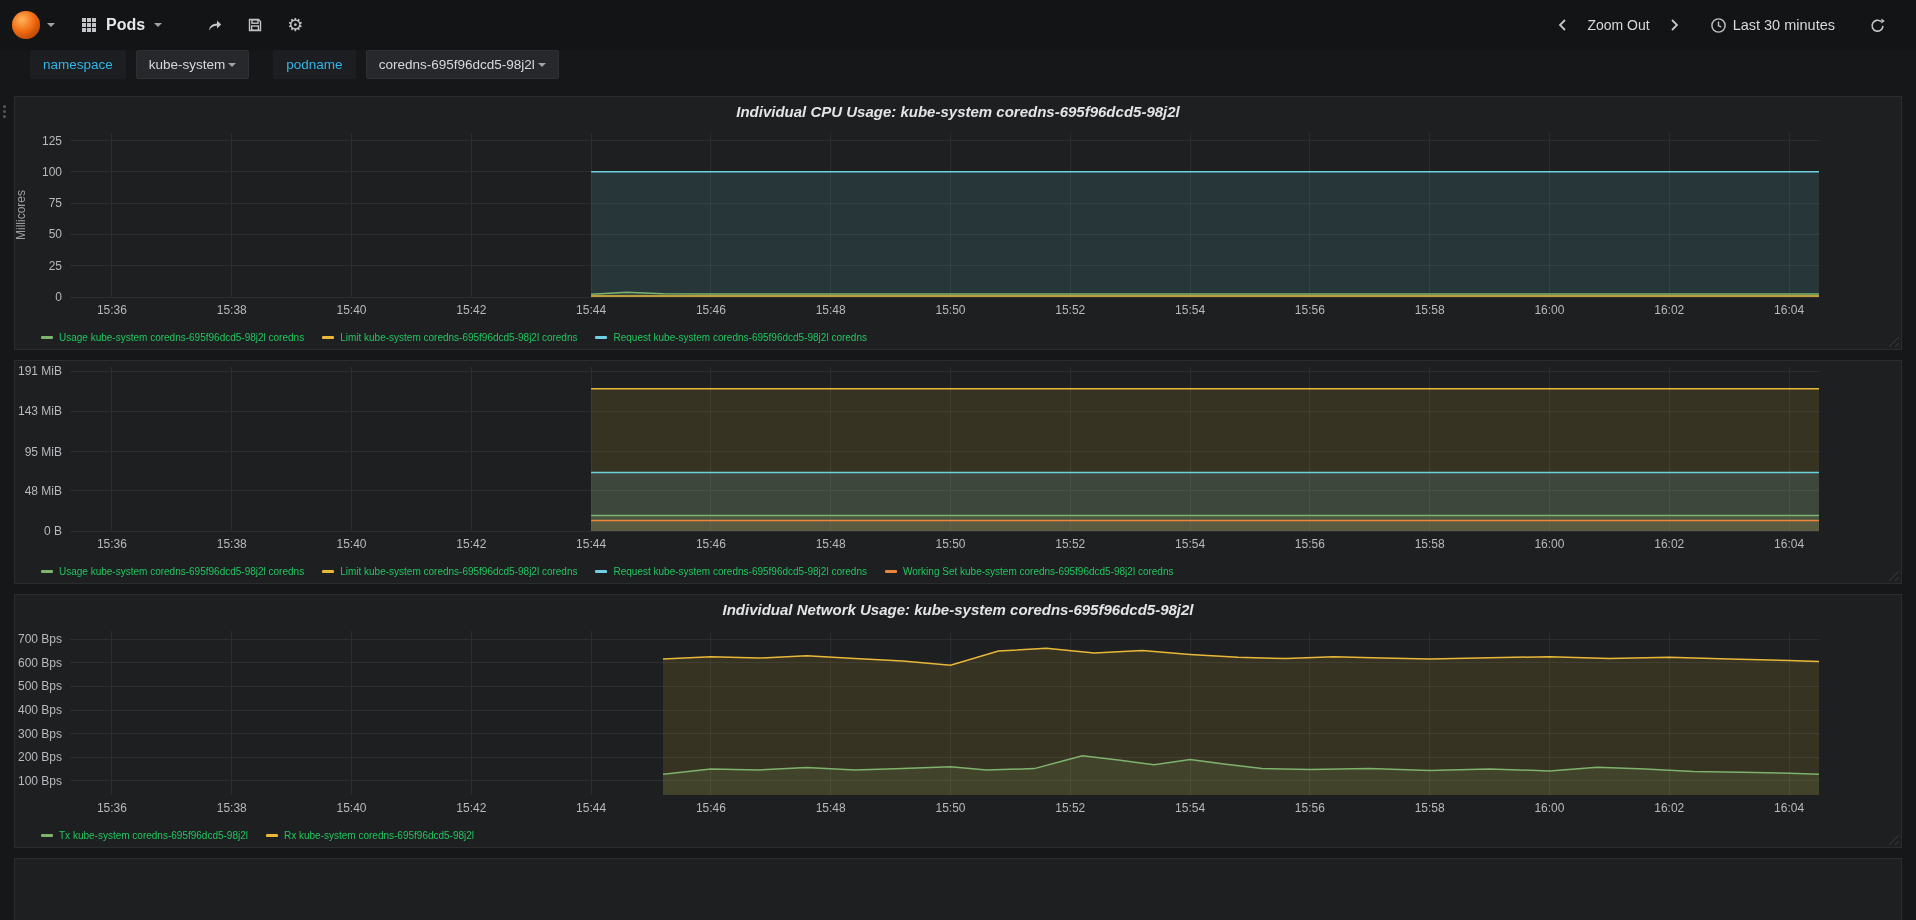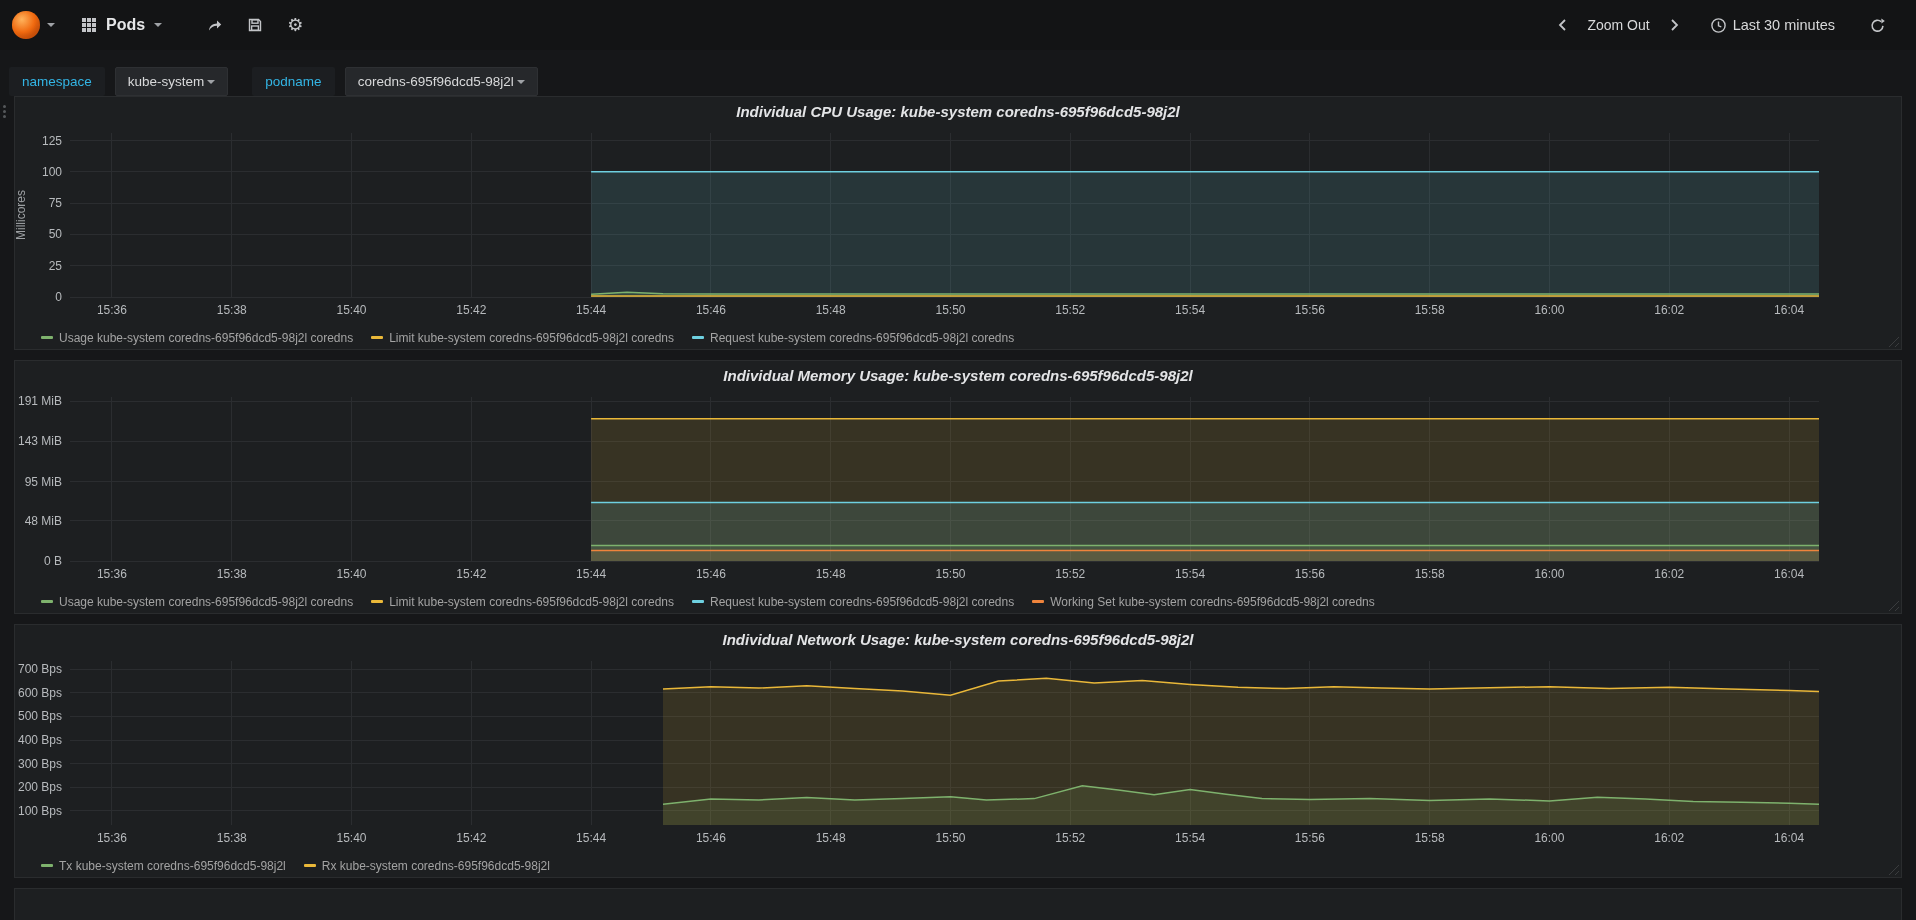--- a/index.html
+++ b/index.html
@@ -23,40 +23,40 @@
   }
   .caret { width:0; height:0; border-left:4px solid transparent; border-right:4px solid transparent; border-top:4px solid #9fa2a6; display:inline-block; }
   .dash-picker { display:flex; align-items:center; gap:9px; cursor:pointer; margin-right:30px; padding:6px 8px; }
   .dash-title { font-size:16px; color:#e6e7e8; font-weight:700; }
   .nav-icon { background:none; border:none; cursor:pointer; padding:4px 6px; margin-right:12px; display:flex; align-items:center; color:#c3c5c8; }
   .gear-glyph { font-family:"DejaVu Sans", sans-serif; font-size:18px; color:#c3c5c8; line-height:16px; }
   .nav-right { margin-left:auto; display:flex; align-items:center; gap:4px; }
   .nav-right button { background:none; border:none; cursor:pointer; color:#d8d9da; font-family:"Liberation Sans",sans-serif; font-size:14px; display:flex; align-items:center; gap:6px; padding:6px 8px;text-align:center; }
   .icon-svg { display:block; }
   
-  .submenu { height:46px; display:flex; align-items:flex-end; padding:0 9px; gap:10px; background:#161719; }
+  .submenu { height:46px; display:flex; align-items:flex-start; padding:0 30px; gap:10px; background:#161719; }
   .variable { display:flex; align-items:center; gap:10px; margin-right:14px; }
   .var-label { color:#33b5e5; background:#1c1e21; padding:7px 13px; font-size:13.5px; border-radius:2px; }
   .var-value { background:#26282b; border:1px solid #2e3033; padding:6px 12px; font-size:13.5px; color:#d8d9da; border-radius:2px; display:flex; align-items:center; gap:3px; cursor:pointer; }
   
   .dash-body { padding:0 14px; position:relative; }
   .panel {
     background:#1d1f21; border:1px solid #2a2c2e; margin-bottom:10px; position:relative;
   }
   .panel-title {
     height:30px; line-height:30px; text-align:center; font-size:15px; font-weight:bold;
     color:#e3e4e6; cursor:pointer; white-space:nowrap; overflow:hidden;font-style:italic;
   }
   .chart { display:block; }
   .chart text { fill:#b7babd; font-size:12px; font-family:"Liberation Sans",sans-serif; }
   .chart text.axis-label { fill:#9da0a3; }
   .legend { height:26px; padding:3px 0 0 26px; display:flex; align-items:center; flex-wrap:nowrap; gap:18px; overflow:hidden; }
   .legend-item { display:flex; align-items:center; gap:6px; cursor:pointer; }
   .legend-icon { width:12px; height:3px; border-radius:1px; display:inline-block; }
-  .legend-label { font-size:12px; color:#a3a3a3; white-space:nowrap; }
+  .legend-label { font-size:10px; color:#22c55e; white-space:nowrap; }
   .resize-handle {
     position:absolute; right:2px; bottom:2px; width:13px; height:13px; cursor:nwse-resize;
     background:repeating-linear-gradient(135deg, transparent 0 3px, #3a3c3e 3px 4px);
     clip-path:polygon(100% 0, 100% 100%, 0 100%);
   }
   .row-drag-handle {
     position:absolute; left:-12px; top:8px; width:8px; display:flex; flex-direction:column; gap:2px; cursor:grab;
   }
   .row-drag-handle i { width:3px; height:3px; background:#55585b; border-radius:50%; display:block; }
 </style>
@@ -224,21 +224,20 @@
       </div>
     <div class="resize-handle"></div>
   <div class="row-drag-handle">
         <i></i>
         <i></i>
         <i></i>
       </div>
     </section>
 
   <section class="panel">
-    <div class="panel-title">Individual Memory Usage: kube-system coredns-695f96dcd5-98j2l</div>
     <svg class="chart" width="1884" height="196">
         <g stroke="#2b2d30" stroke-width="1">
           <line x1="55" x2="1804" y1="170.5" y2="170.5"></line>
           <line x1="55" x2="1804" y1="129.5" y2="129.5"></line>
           <line x1="55" x2="1804" y1="90.5" y2="90.5"></line>
           <line x1="55" x2="1804" y1="50.5" y2="50.5"></line>
           <line x1="55" x2="1804" y1="10.5" y2="10.5"></line>
           <line x1="96.5" x2="96.5" y1="6" y2="170"></line>
           <line x1="216.5" x2="216.5" y1="6" y2="170"></line>
           <line x1="336.5" x2="336.5" y1="6" y2="170"></line>

